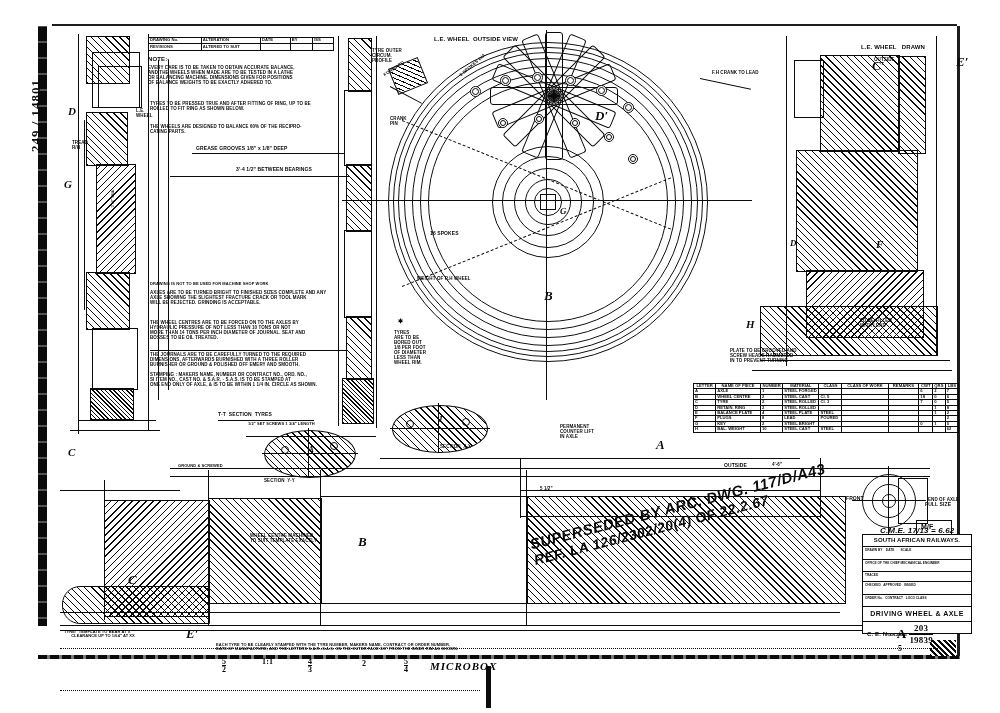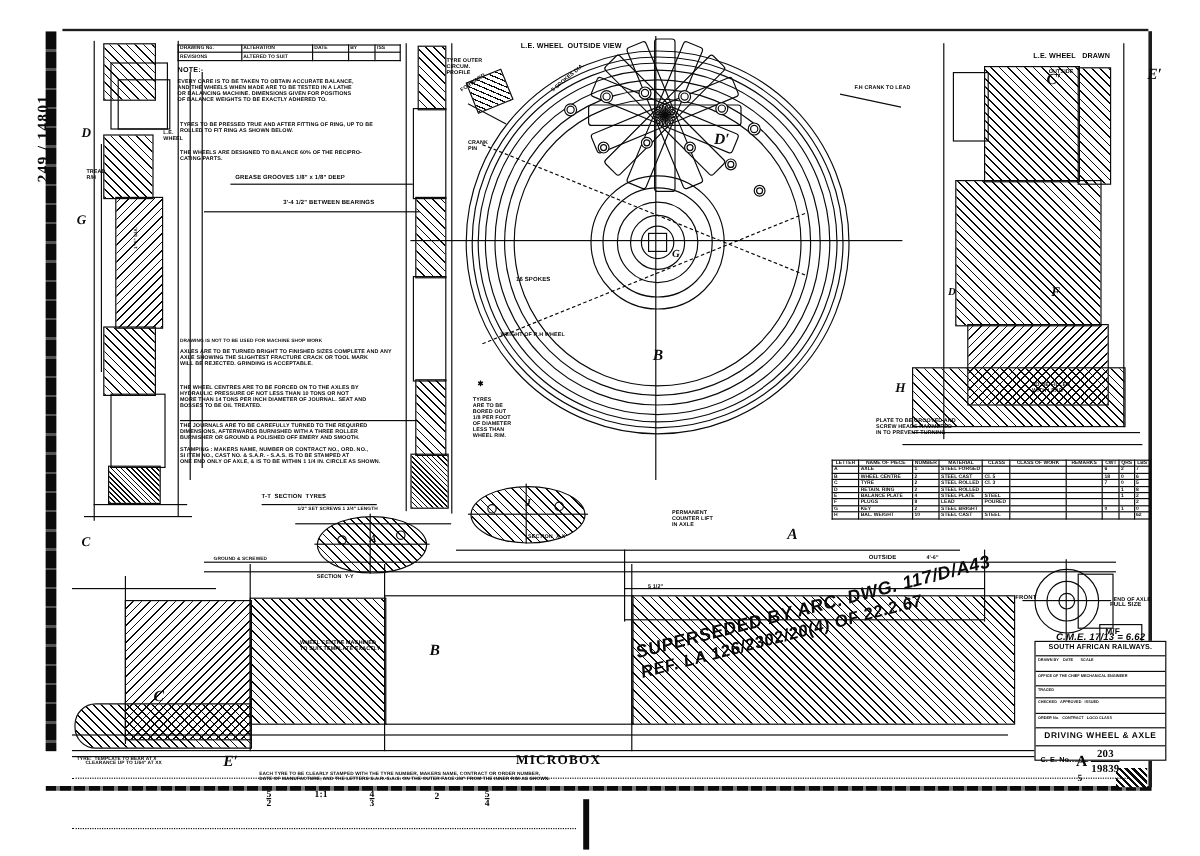--- a/index.html
+++ b/index.html
@@ -479,21 +479,21 @@
   <div class="txt t4 blur" style="left:64px;top:630px;">TYRE:  TEMPLATE TO BEAR AT X
       CLEARANCE UP TO 1/64" AT XX</div>
   <div class="txt t4 blur" style="left:216px;top:643px;">EACH TYRE TO BE CLEARLY STAMPED WITH THE TYRE NUMBER, MAKERS NAME, CONTRACT OR ORDER NUMBER,
 DATE OF MANUFACTURE, AND THE LETTERS S.A.R.-S.A.S. ON THE OUTER FACE 3/8" FROM THE INNER RIM AS SHOWN.</div>
 
   <div class="txt t8 serif" style="left:222px;top:658px;text-align:center;line-height:.9;">5<br><span style="border-top:1px solid #111;display:block;">2</span></div>
   <div class="txt t8 serif" style="left:262px;top:658px;">1:1</div>
   <div class="txt t8 serif" style="left:308px;top:658px;text-align:center;line-height:.9;">4<br><span style="border-top:1px solid #111;display:block;">3</span></div>
   <div class="txt t8 serif" style="left:362px;top:660px;">2</div>
   <div class="txt t8 serif" style="left:404px;top:658px;text-align:center;line-height:.9;">5<br><span style="border-top:1px solid #111;display:block;">4</span></div>
-  <div class="txt t11 serif" style="left:430px;top:628px;letter-spacing:1px;">MICROBOX</div>
+  <div class="txt t11 serif" style="left:430px;top:660px;letter-spacing:1px;font-style:italic;">MICROBOX</div>
   <div class="txt t8 serif" style="left:898px;top:645px;">5</div>
 
   <div class="ln hl" style="left:380px;top:458px;width:420px;"></div>
   <div class="ln hl" style="left:520px;top:490px;width:300px;"></div>
   <div class="ln hl" style="left:520px;top:516px;width:300px;"></div>
   <div class="ln vl" style="left:520px;top:458px;height:60px;"></div>
   <div class="ln vl" style="left:820px;top:458px;height:60px;"></div>
   <div class="ln hl" style="left:60px;top:490px;width:120px;"></div>
   <div class="ln vl" style="left:104px;top:480px;height:140px;"></div>
   <div class="ln vl" style="left:208px;top:470px;height:156px;"></div>

